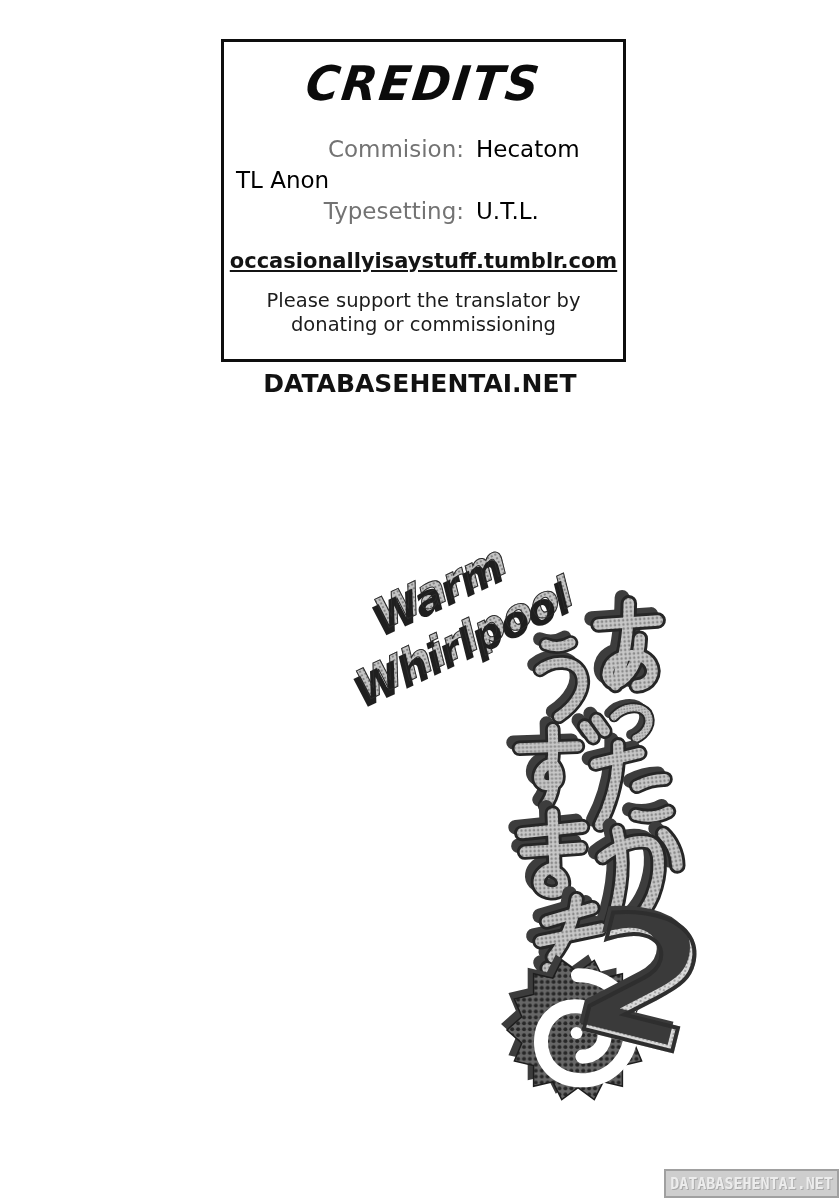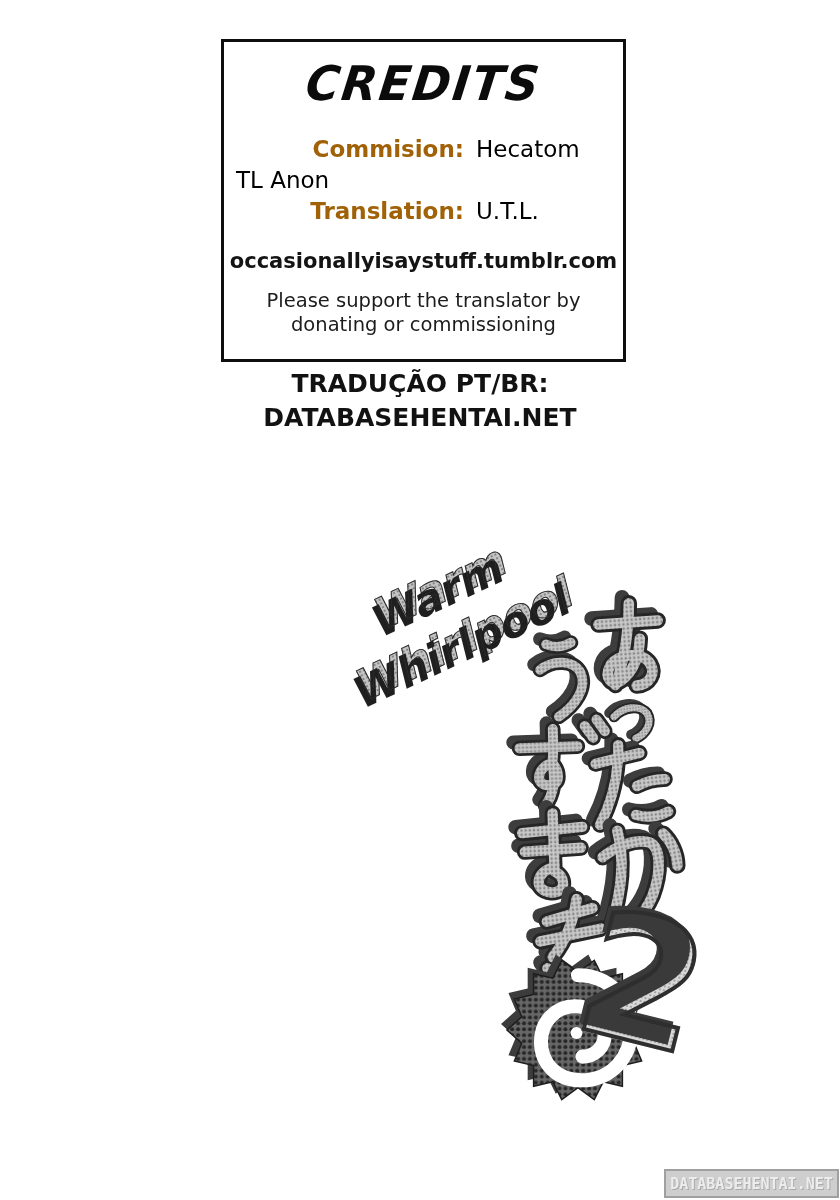--- a/index.html
+++ b/index.html
@@ -14,23 +14,23 @@
     border:3px solid #0e0e0e; box-sizing:border-box; background:#fff;
     text-align:center;
   }
   #credits-title {
     margin-top:14px; font-size:46px; font-weight:900; font-style:italic;
     letter-spacing:2px; transform:skewX(-7deg) scaleY(1.04); color:#0b0b0b;
     font-family:"DejaVu Sans", sans-serif;
   }
   #credit-rows { margin-top:24px; font-size:23px; line-height:31px; }
   .crow { display:flex; justify-content:flex-start; }
-  .crow .lbl { width:240px; text-align:right; font-weight:bold; color:#a16207; }
+  .crow .lbl { width:240px; text-align:right; font-weight:normal; color:#737373; }
   .crow .val { margin-left:12px; text-align:left; color:#000000; }
-  #site-line { margin-top:22px; font-size:21px; font-weight:bold; color:#141414; }
+  #site-line { margin-top:22px; font-size:21px; font-weight:bold; color:#141414;text-decoration:underline; }
   #support-lines { margin-top:16px; font-size:19.5px; line-height:24px; color:#1c1c1c; }
 
   
   #ptbr {
     position:absolute; left:0; top:367px; width:840px; text-align:center;
     font-weight:bold; font-size:25px; line-height:33.5px; color:#121212;
     letter-spacing:0px; font-family:"DejaVu Sans", sans-serif;
   }
 
   
@@ -108,35 +108,34 @@
 
     <div id="credit-rows">
       <div class="crow">
         <span class="lbl">Commision:</span>
         <span class="val">Hecatom</span>
       </div>
       <div class="crow">
         <span class="val">TL Anon</span>
       </div>
       <div class="crow">
-        <span class="lbl">Translation:</span>
+        <span class="lbl">Typesetting:</span>
         <span class="val">U.T.L.</span>
       </div>
     </div>
 
     <div id="site-line">occasionallyisaystuff.tumblr.com</div>
 
     <div id="support-lines">
       <div>Please support the translator by</div>
       <div>donating or commissioning</div>
     </div>
   </div>
 
   <div id="ptbr">
-    <div>TRADUÇÃO PT/BR:</div>
     <div>DATABASEHENTAI.NET</div>
   </div>
 
   <div id="en-title">
     <span class="ln ht-mid">Warm</span>
     <span class="ln ht-mid">Whirlpool</span>
   </div>
 
   <div id="jp-title" aria-label="あったかうずまき">
       <svg viewBox="0 0 100 100" class="kana" aria-label="あ" style="left: 577px; top: 597px; width: 106px; height: 106px; transform: rotate(-4deg);">

